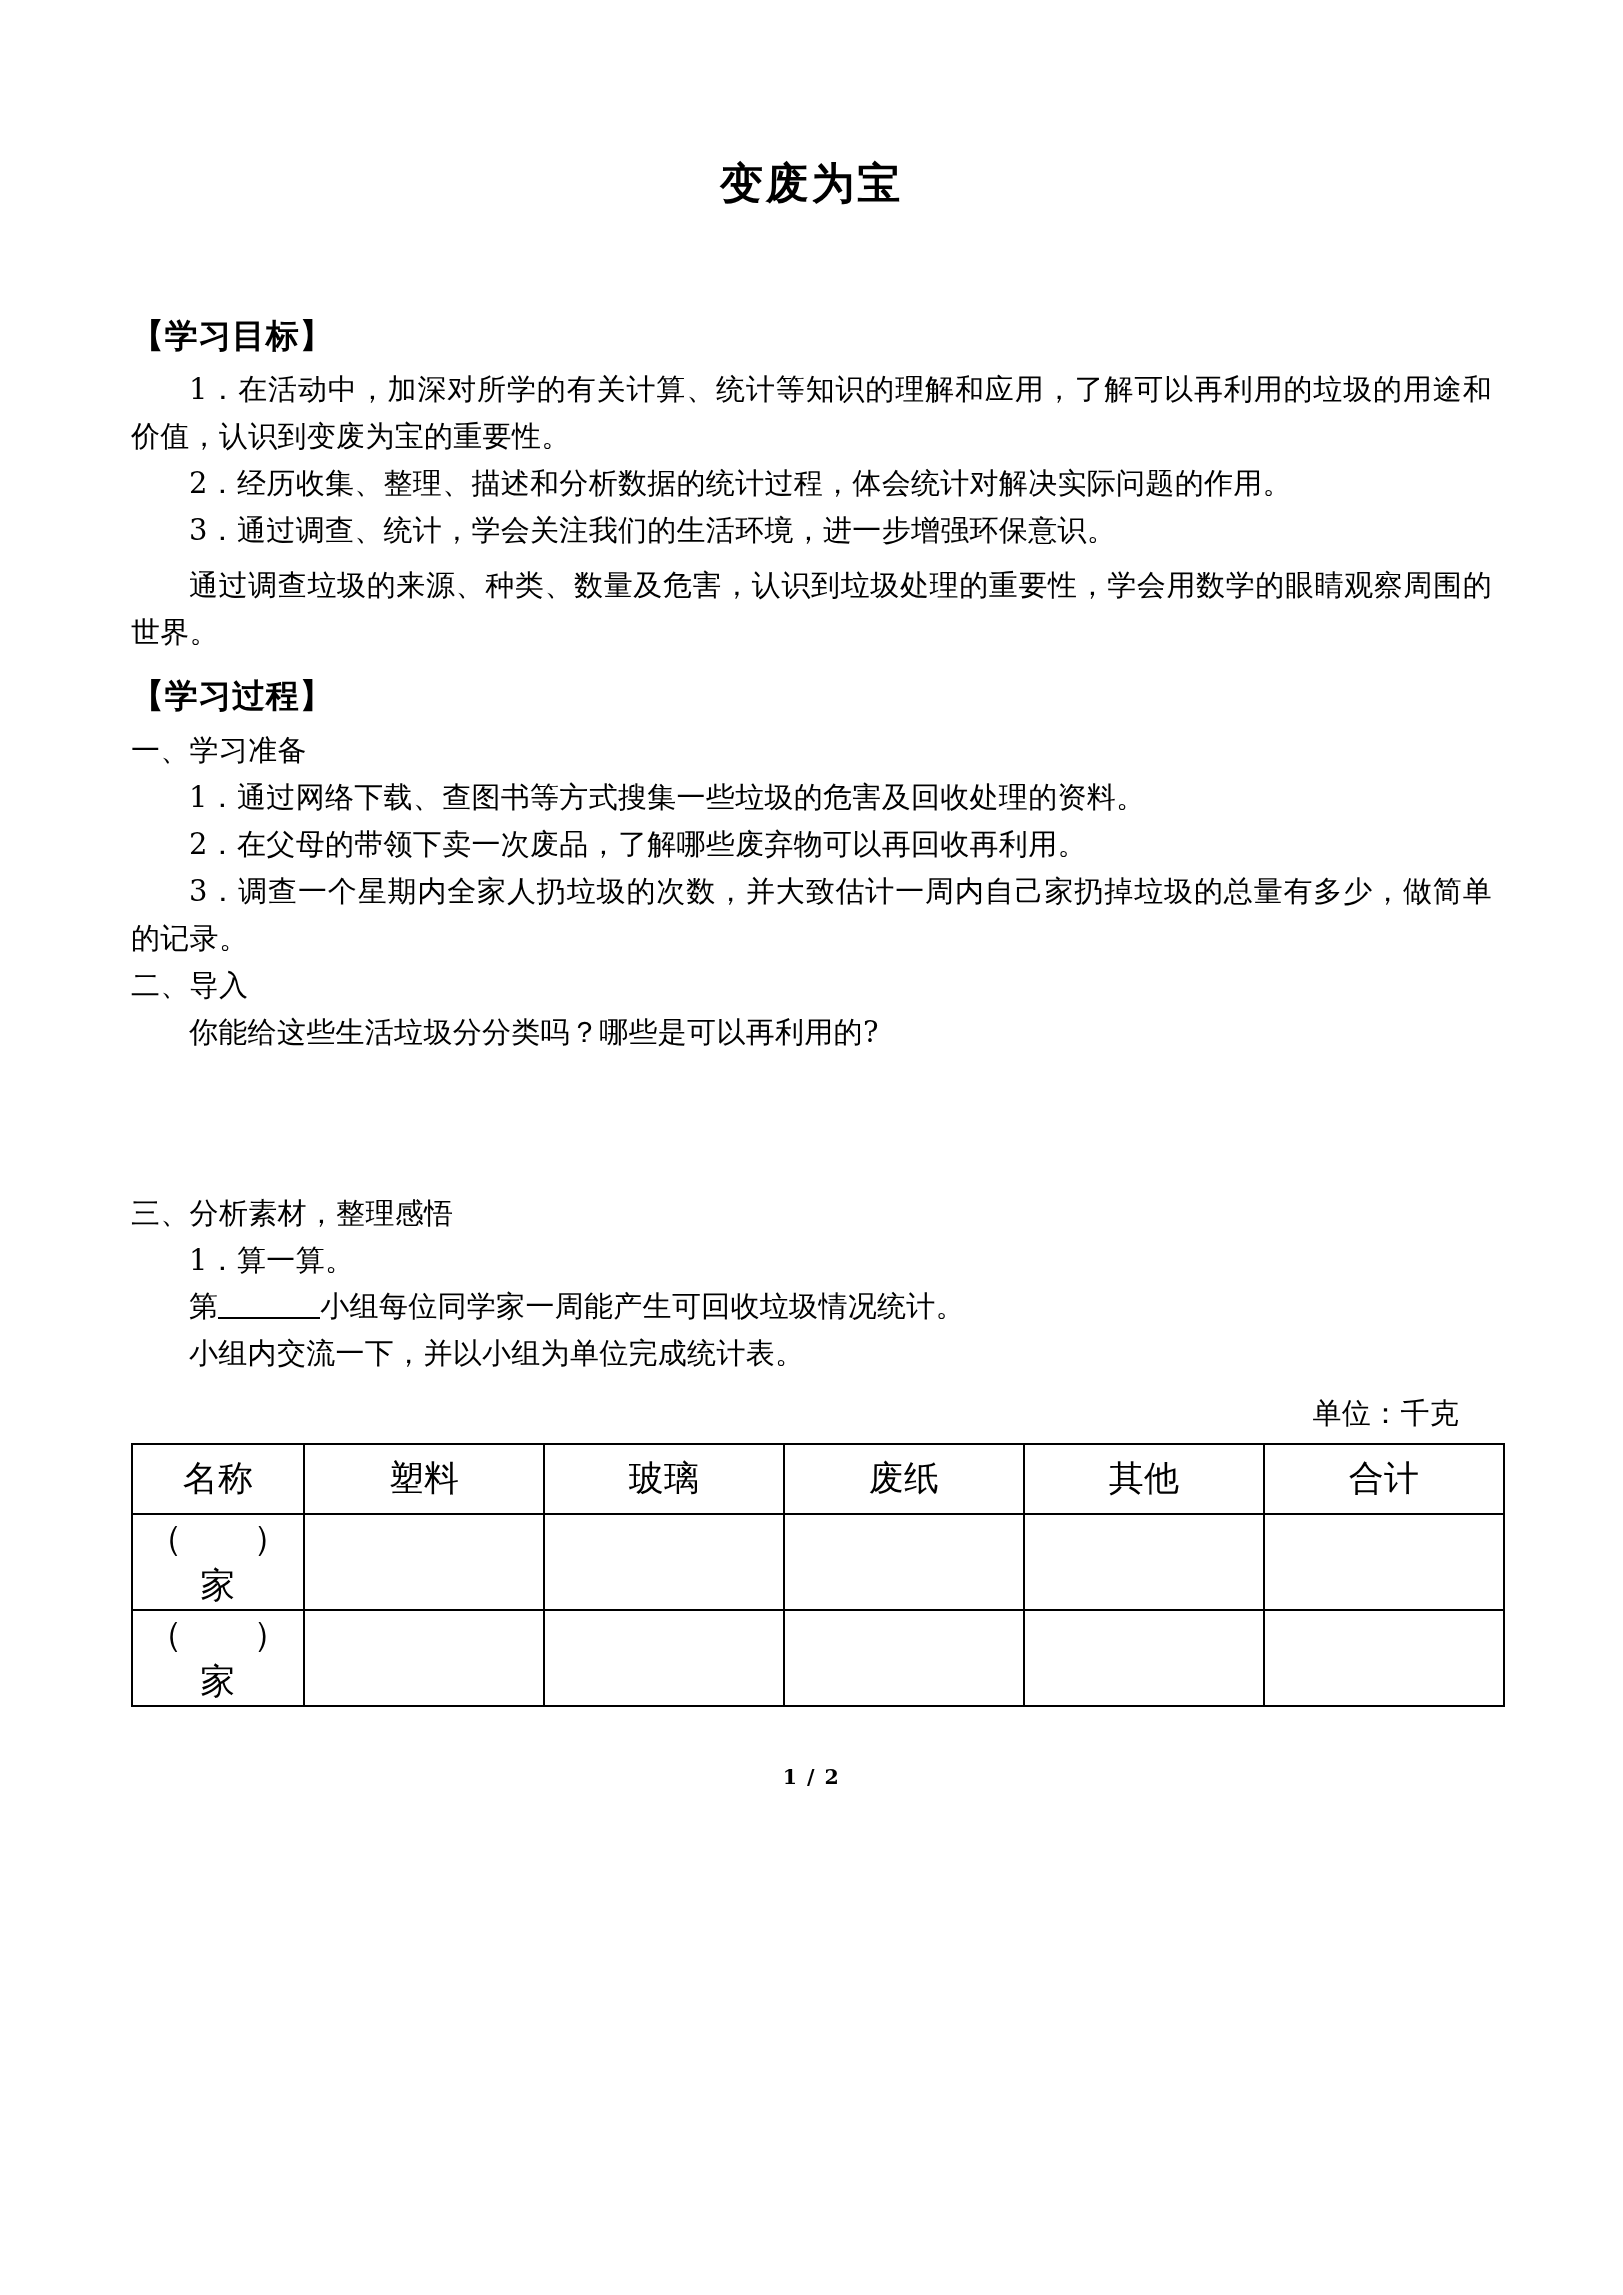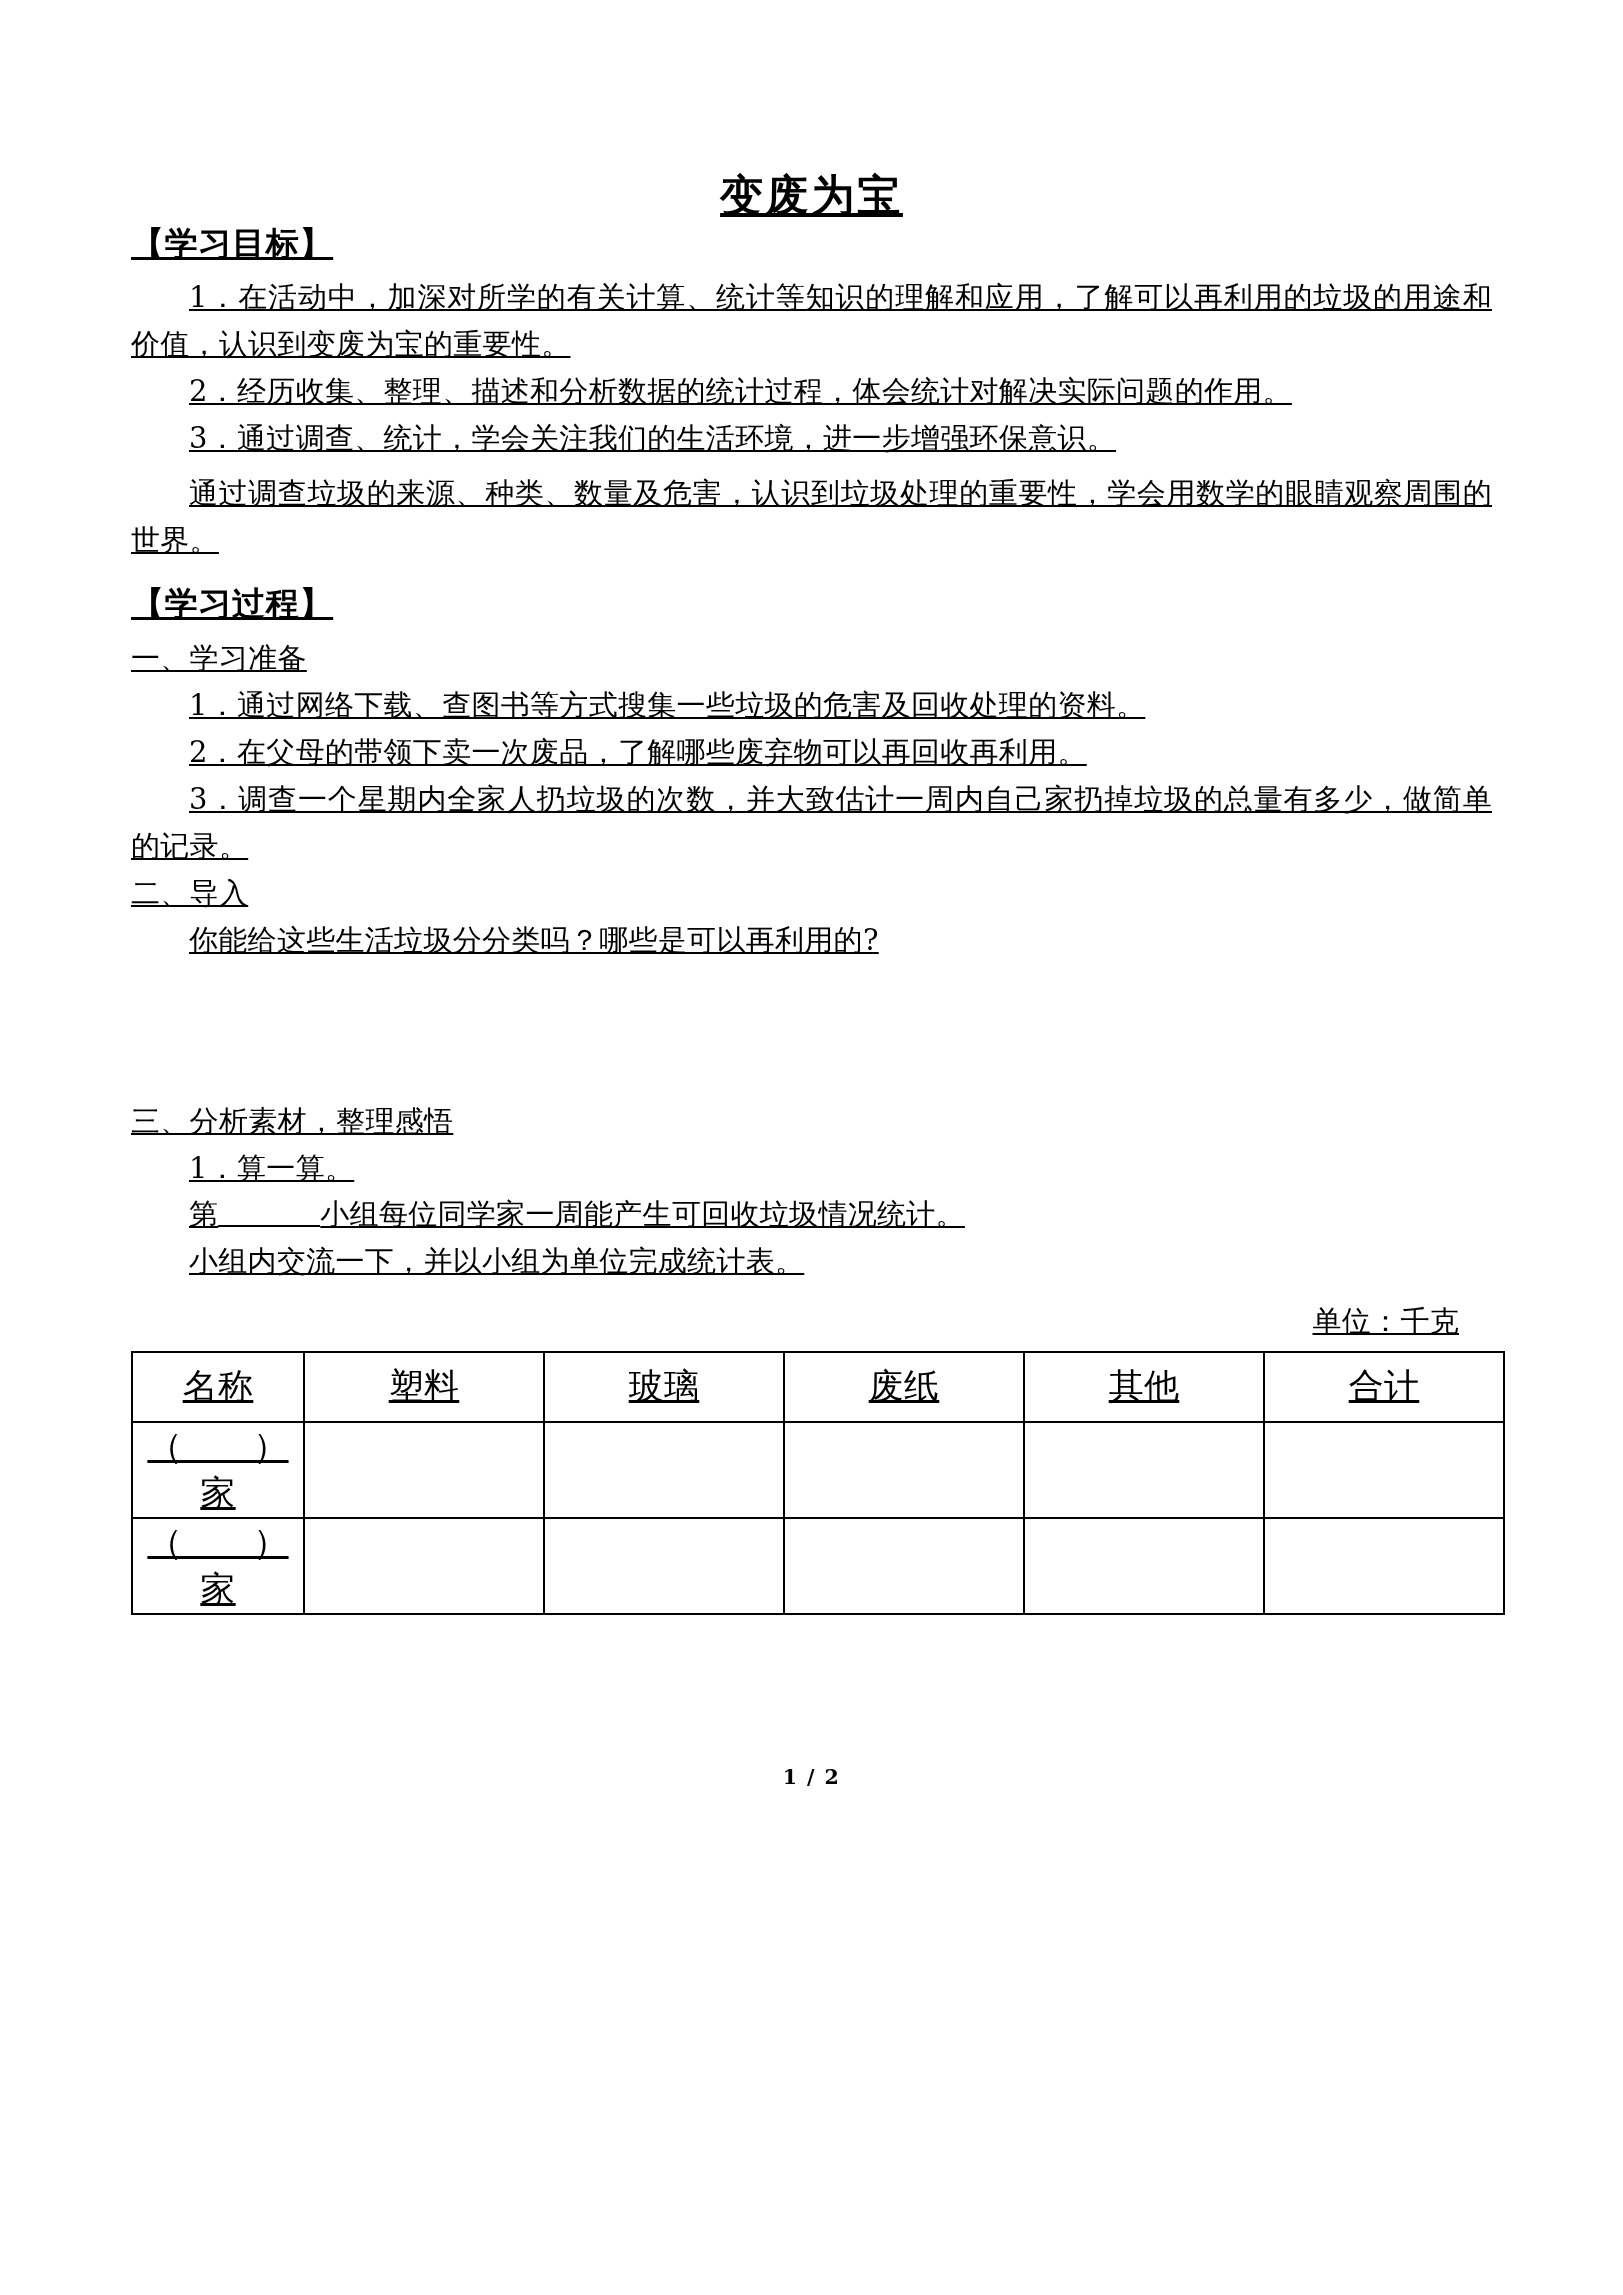--- a/index.html
+++ b/index.html
@@ -10,23 +10,22 @@
   body {
     font-family: "DejaVu Serif", "Liberation Serif", serif;
     color: #000000;
   }
   .page {
     position: relative;
     width: 1623px;
     height: 1949px;
     background: #ffffff;
     box-sizing: border-box;
-    padding: 12px 131px;
+    padding: 0 131px;
     overflow: hidden;
-    text-decoration: underline;
   }
 
   
   .doc-title {
     text-align: center;
     font-size: 43px;
     font-weight: bold;
     letter-spacing: 2.7px;
     margin: 0;
     padding-top: 158px;
@@ -36,21 +35,21 @@
 
   
   .sec-head {
     font-size: 33px;
     font-weight: bold;
     letter-spacing: 0.7px;
     line-height: 1.35;
     margin: 0;
     font-family: "DejaVu Sans", "Liberation Sans", sans-serif;
   }
-  .sec-head.gap-before-objectives { }
+  .sec-head.gap-before-objectives { margin-top: 104px; }
   .sec-head.gap-before-difficulty { margin-top: 17.7px; }
   .sec-head.gap-before-process    { margin-top: 17.7px; }
 
   
   .para {
     font-size: 29px;
     line-height: 1.62;
     margin: 0;
     text-align: justify;
     text-justify: inter-ideograph;

